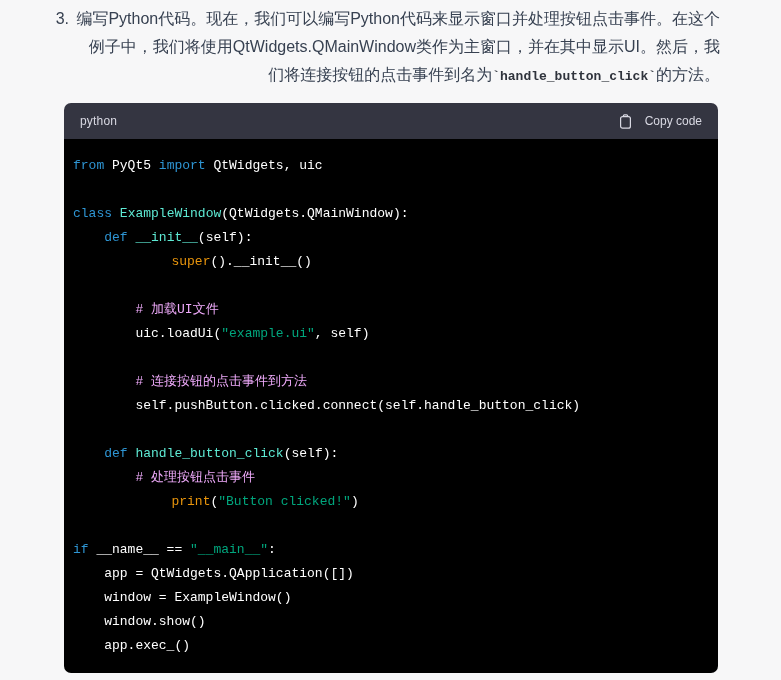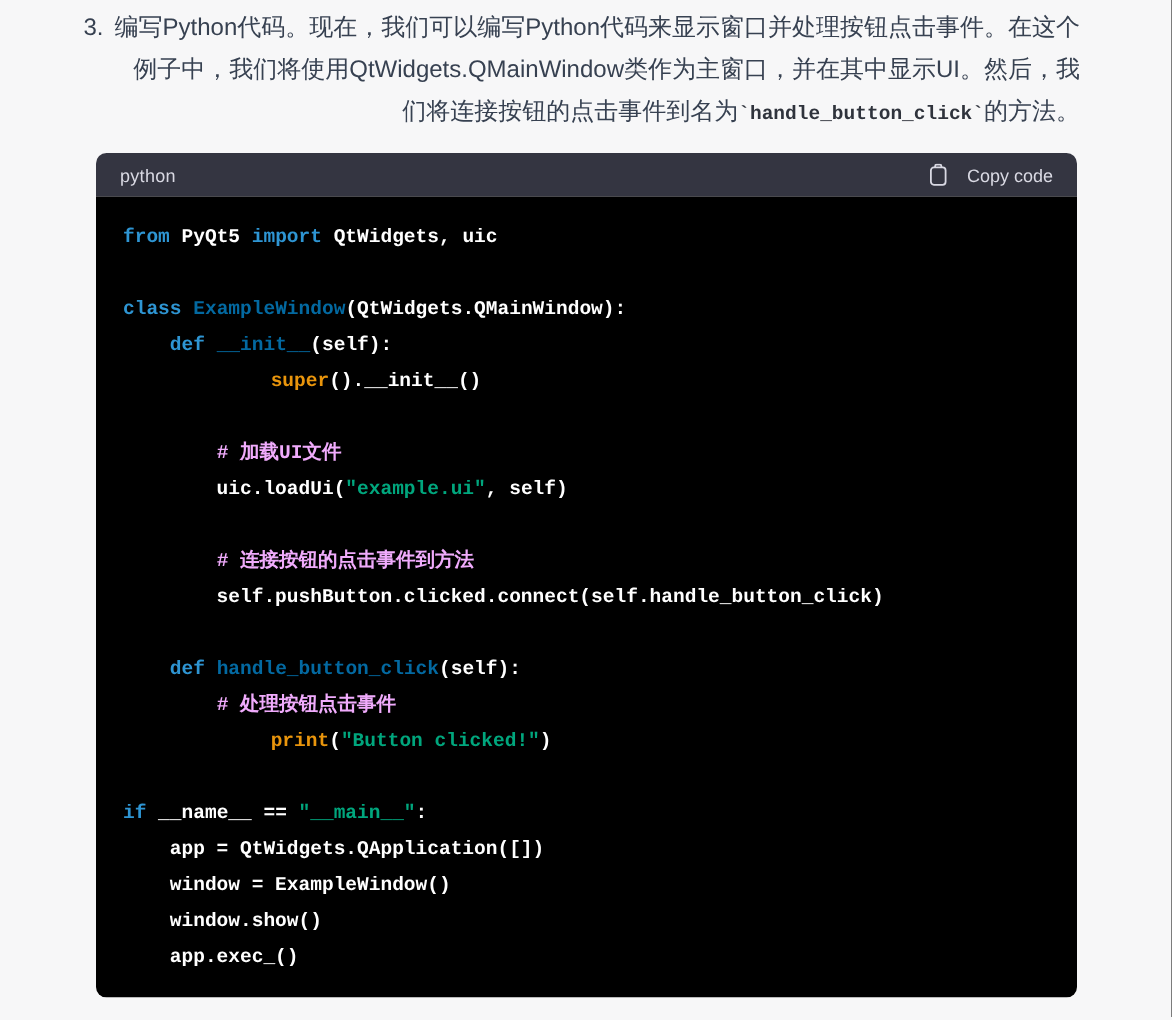--- a/index.html
+++ b/index.html
@@ -34,21 +34,21 @@
   }
 
   
   .code-block {
     margin: 12px 0 0 64px;
     width: 654px;
     border-radius: 7px;
     overflow: hidden;
   }
   .code-header {
-    height: 29px;
+    height: 36px;
     background: #343541;
     display: flex;
     align-items: center;
     justify-content: space-between;
     padding: 0 16px;
     font-size: 12px;
     color: #d9d9e3;
   }
   .lang-label { letter-spacing: .2px; }
   .copy-btn {
@@ -60,33 +60,32 @@
     color: #d9d9e3;
     font-family: "Liberation Sans", sans-serif;
     font-size: 12px;
     cursor: pointer;
     padding: 0;
   }
   .copy-btn svg { display: block; }
 
   .code-body {
     background: #000000;
-    padding: 15px 18px 13px 18px;
+    padding: 15px 18px 13px 9px;
     font-family: "Liberation Mono", "DejaVu Sans Mono", monospace;
     font-size: 13px;
     line-height: 24px;
     color: #ffffff;
     white-space: pre;
     min-height: 534px;
-    font-weight: bold;
   }
   .code-line { height: 24px; white-space: pre; }
 
   .tok-kw  { color: #2e95d3; }
-  .tok-fn  { color: #0369a1; }
+  .tok-fn  { color: #5eead4; }
   .tok-bi  { color: #e9950c; margin-left: 36px; }
   .tok-str { color: #00a67d; }
   .tok-com { color: #f0abfc; }
   .tok-pl  { color: #ffffff; }
 </style>
 </head>
 <body>
 
 <div class="message">
 

